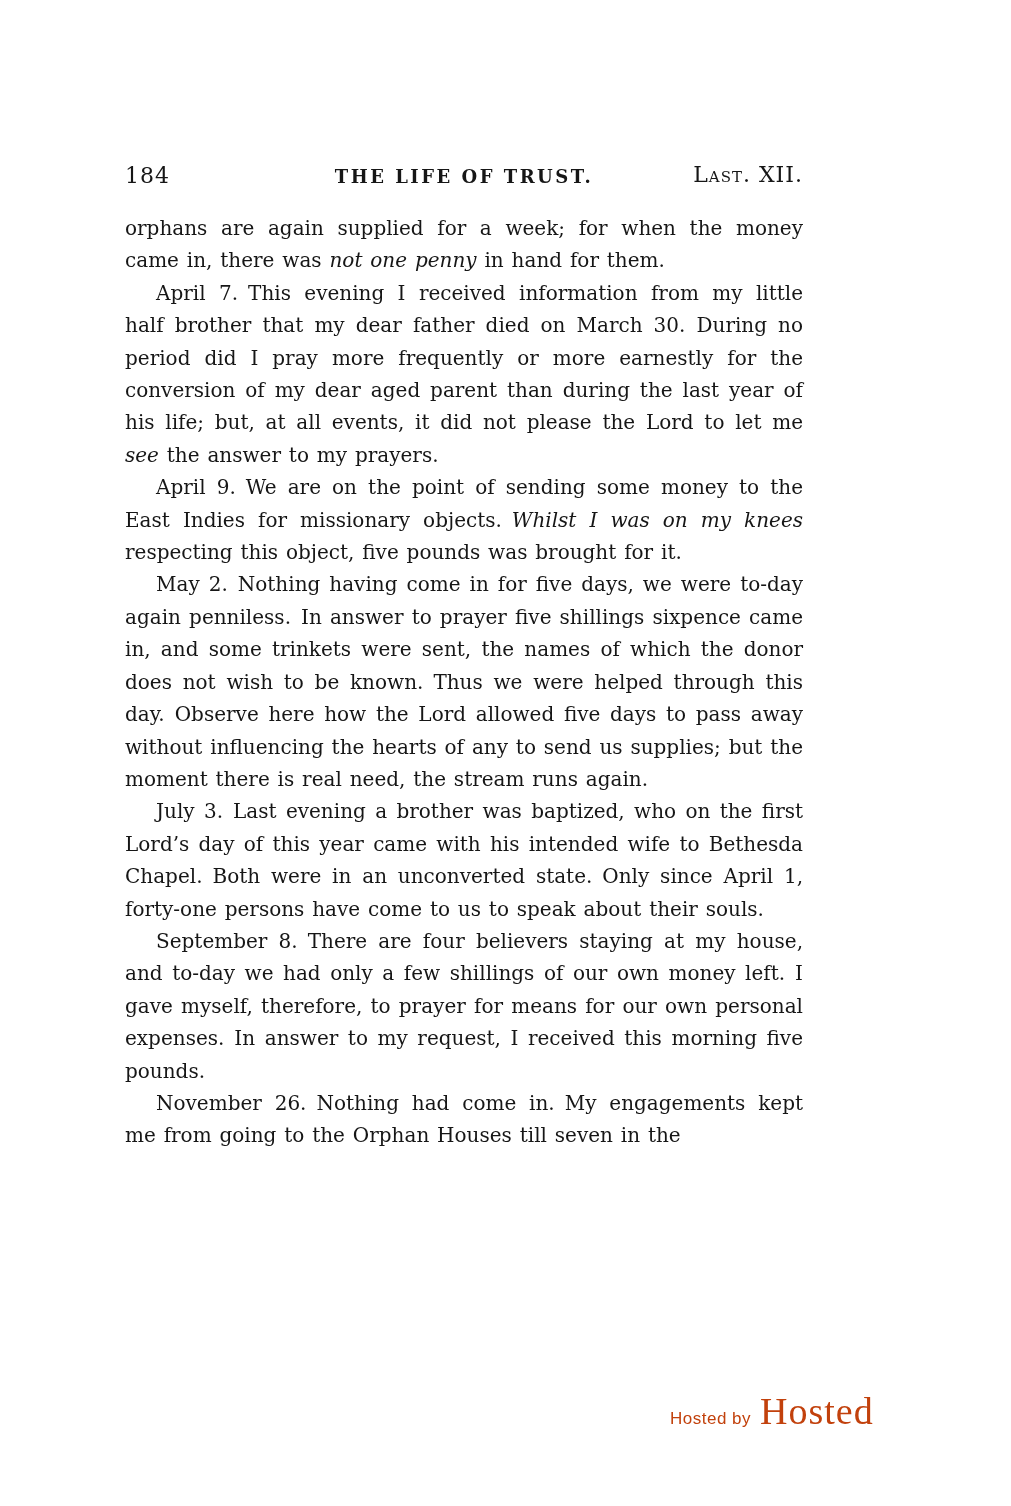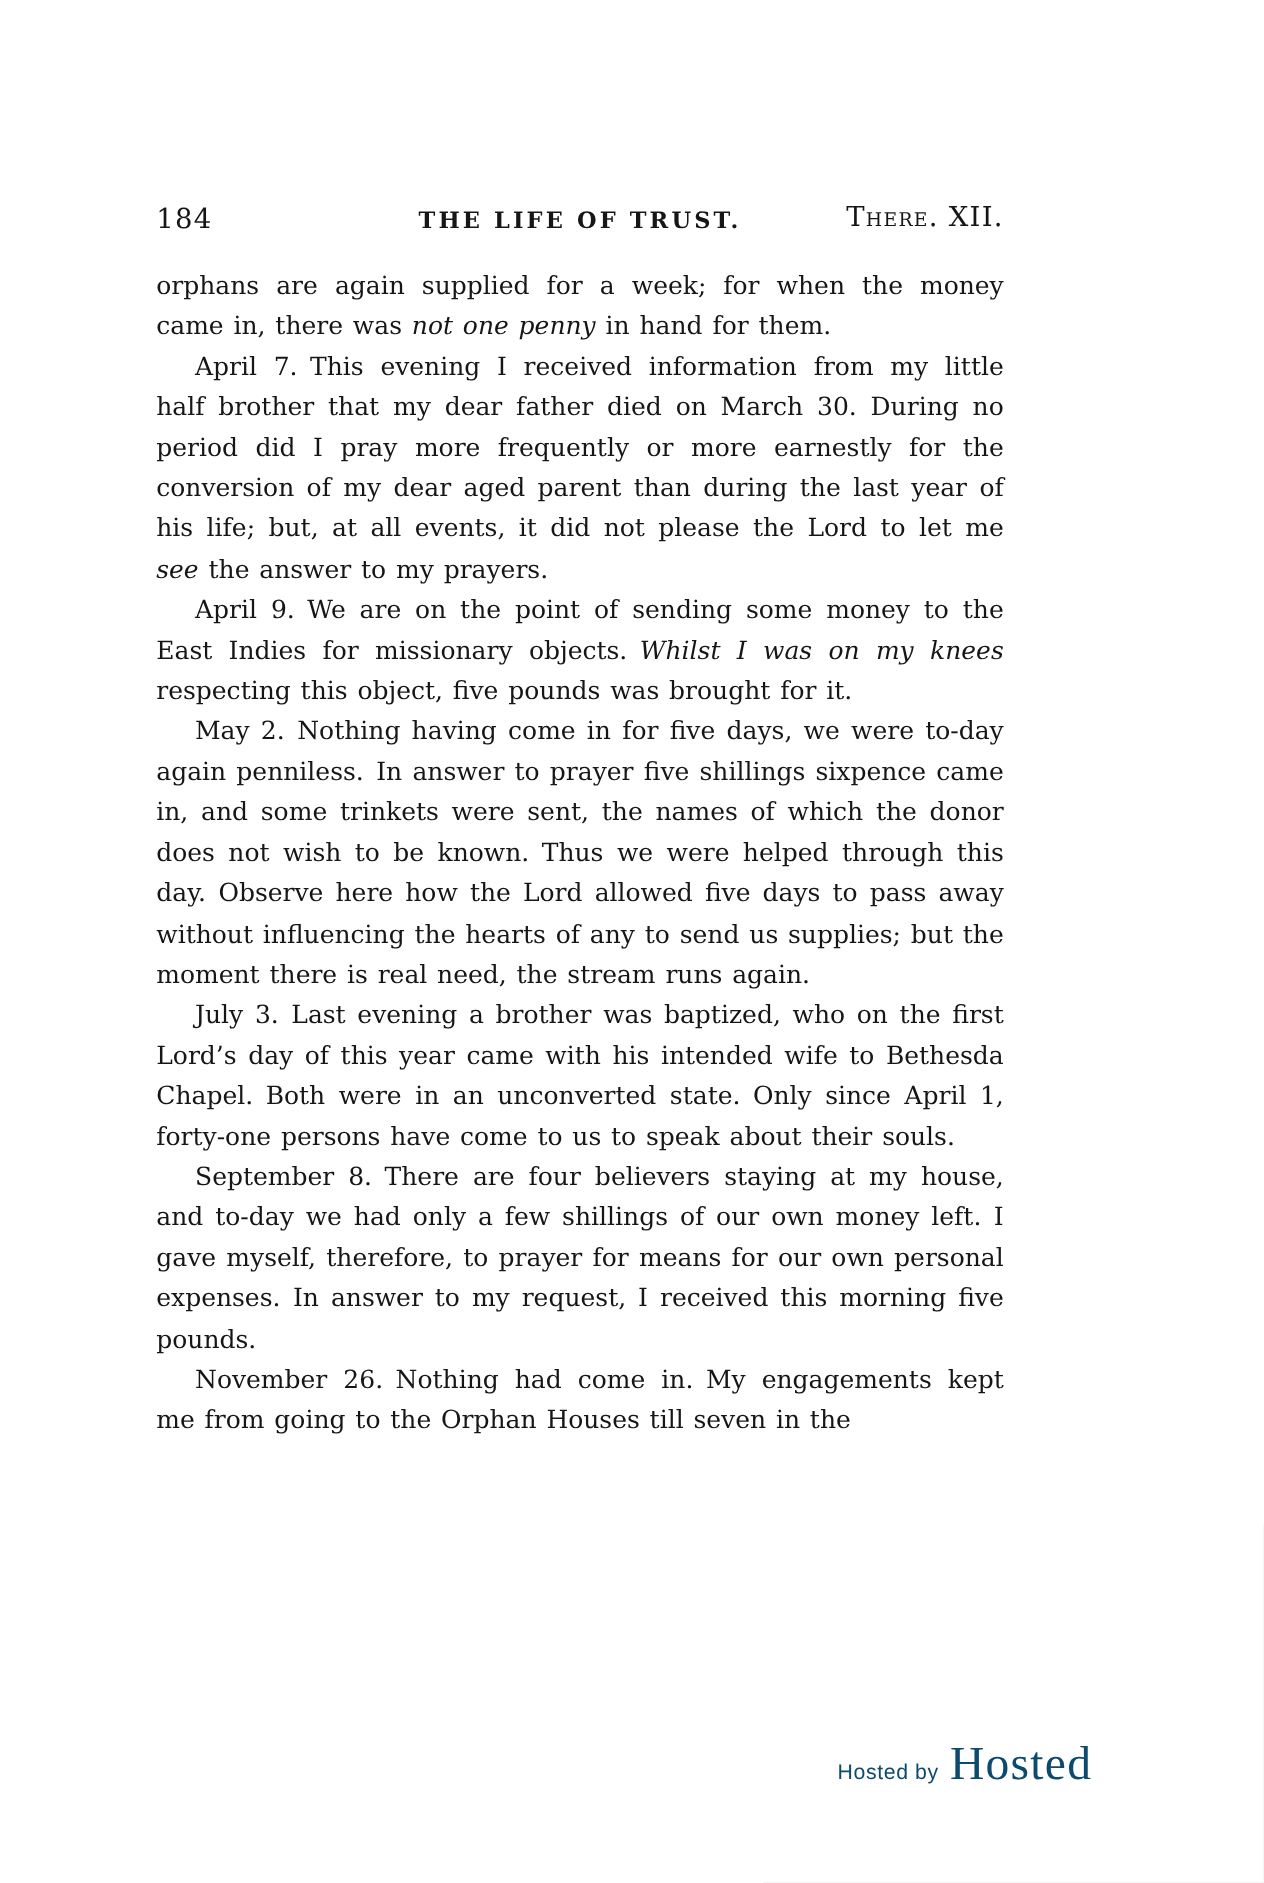--- a/index.html
+++ b/index.html
@@ -75,21 +75,21 @@
     font-style: italic;
   }
   
   .watermark {
     position: absolute;
     top: 1392px;
     left: 670px;
     display: flex;
     align-items: baseline;
     gap: 9px;
-    color: #0c4a6e;
+    color: #c2410c;
     user-select: none;
   }
   .hosted-by {
     font-family: "Liberation Sans", sans-serif;
     font-size: 17px;
     letter-spacing: 0.5px;
   }
   .google-logo {
     font-family: "Liberation Serif", serif;
     font-size: 38px;
@@ -98,21 +98,21 @@
   }
 </style>
 </head>
 <body>
 
 <div class="page">
 
   <div class="running-head">
     <span class="page-number">184</span>
     <span class="running-title">THE LIFE OF TRUST.</span>
-    <span class="chapter-heading">There. XII.</span>
+    <span class="chapter-heading">Last. XII.</span>
   </div>
 
   <div class="page-body">
 
   <p class="para"><span>orphans are again supplied for a week; for when the money came in, there was </span><span class="italic">not one penny</span><span> in hand for them.</span></p>
       <p class="para indent"><span>April 7. This evening I received information from my little half brother that my dear father died on March 30. During no period did I pray more frequently or more earnestly for the conversion of my dear aged parent than during the last year of his life; but, at all events, it did not please the Lord to let me </span><span class="italic">see</span><span> the answer to my prayers.</span></p>
       <p class="para indent"><span>April 9. We are on the point of sending some money to the East Indies for missionary objects. </span><span class="italic">Whilst I was on my knees</span><span> respecting this object, five pounds was brought for it.</span></p>
       <p class="para indent"><span>May 2. Nothing having come in for five days, we were to-day again penniless. In answer to prayer five shillings sixpence came in, and some trinkets were sent, the names of which the donor does not wish to be known. Thus we were helped through this day. Observe here how the Lord allowed five days to pass away without influencing the hearts of any to send us supplies; but the moment there is real need, the stream runs again.</span></p>
       <p class="para indent"><span>July 3. Last evening a brother was baptized, who on the first Lord’s day of this year came with his intended wife to Bethesda Chapel. Both were in an unconverted state. Only since April 1, forty-one persons have come to us to speak about their souls.</span></p>
       <p class="para indent"><span>September 8. There are four believers staying at my house, and to-day we had only a few shillings of our own money left. I gave myself, therefore, to prayer for means for our own personal expenses. In answer to my request, I received this morning five pounds.</span></p>

